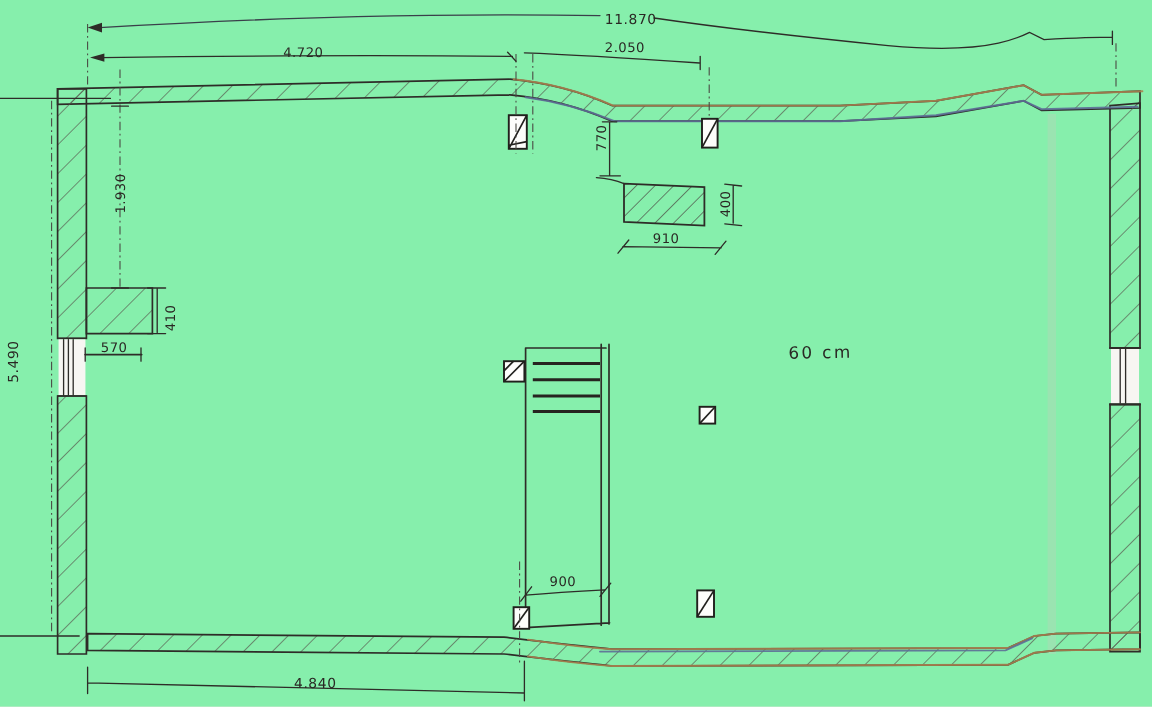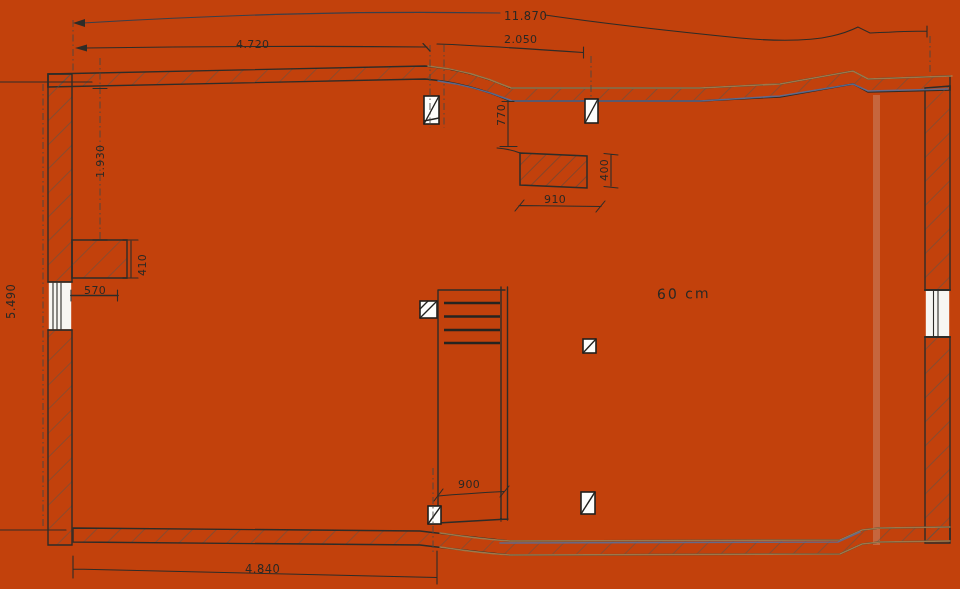--- a/index.html
+++ b/index.html
@@ -1,16 +1,16 @@
 <!DOCTYPE html>
 <html><head>
 <meta charset="utf-8">
 <style>
   html,body{margin:0;padding:0;background:#e9e7e2;}
-  #canvas{position:relative;width:960px;height:589px;background:#c2410c;overflow:hidden;
+  #canvas{position:relative;width:960px;height:589px;background:#86efac;overflow:hidden;
           font-family:"DejaVu Sans", sans-serif;}
   svg{position:absolute;left:0;top:0;}
   text{font-family:"DejaVu Sans", sans-serif;fill:#2a2824;}
   .dimtext{font-size:11px;letter-spacing:0.4px;}
   .dimtext-lg{font-size:11.5px;letter-spacing:0.5px;}
   .note{font-size:14px;letter-spacing:2px;}
   .ink{stroke:#2e2c28;fill:none;stroke-width:1.1;stroke-linecap:round;}
   .wall{fill:url(#hw);stroke:#2e2c28;stroke-width:1.4;}
   .walldense{fill:url(#hd);stroke:#2e2c28;stroke-width:1.5;}
   .dash{stroke:#4a4843;fill:none;stroke-width:0.9;stroke-dasharray:7 3 1.5 3;}

